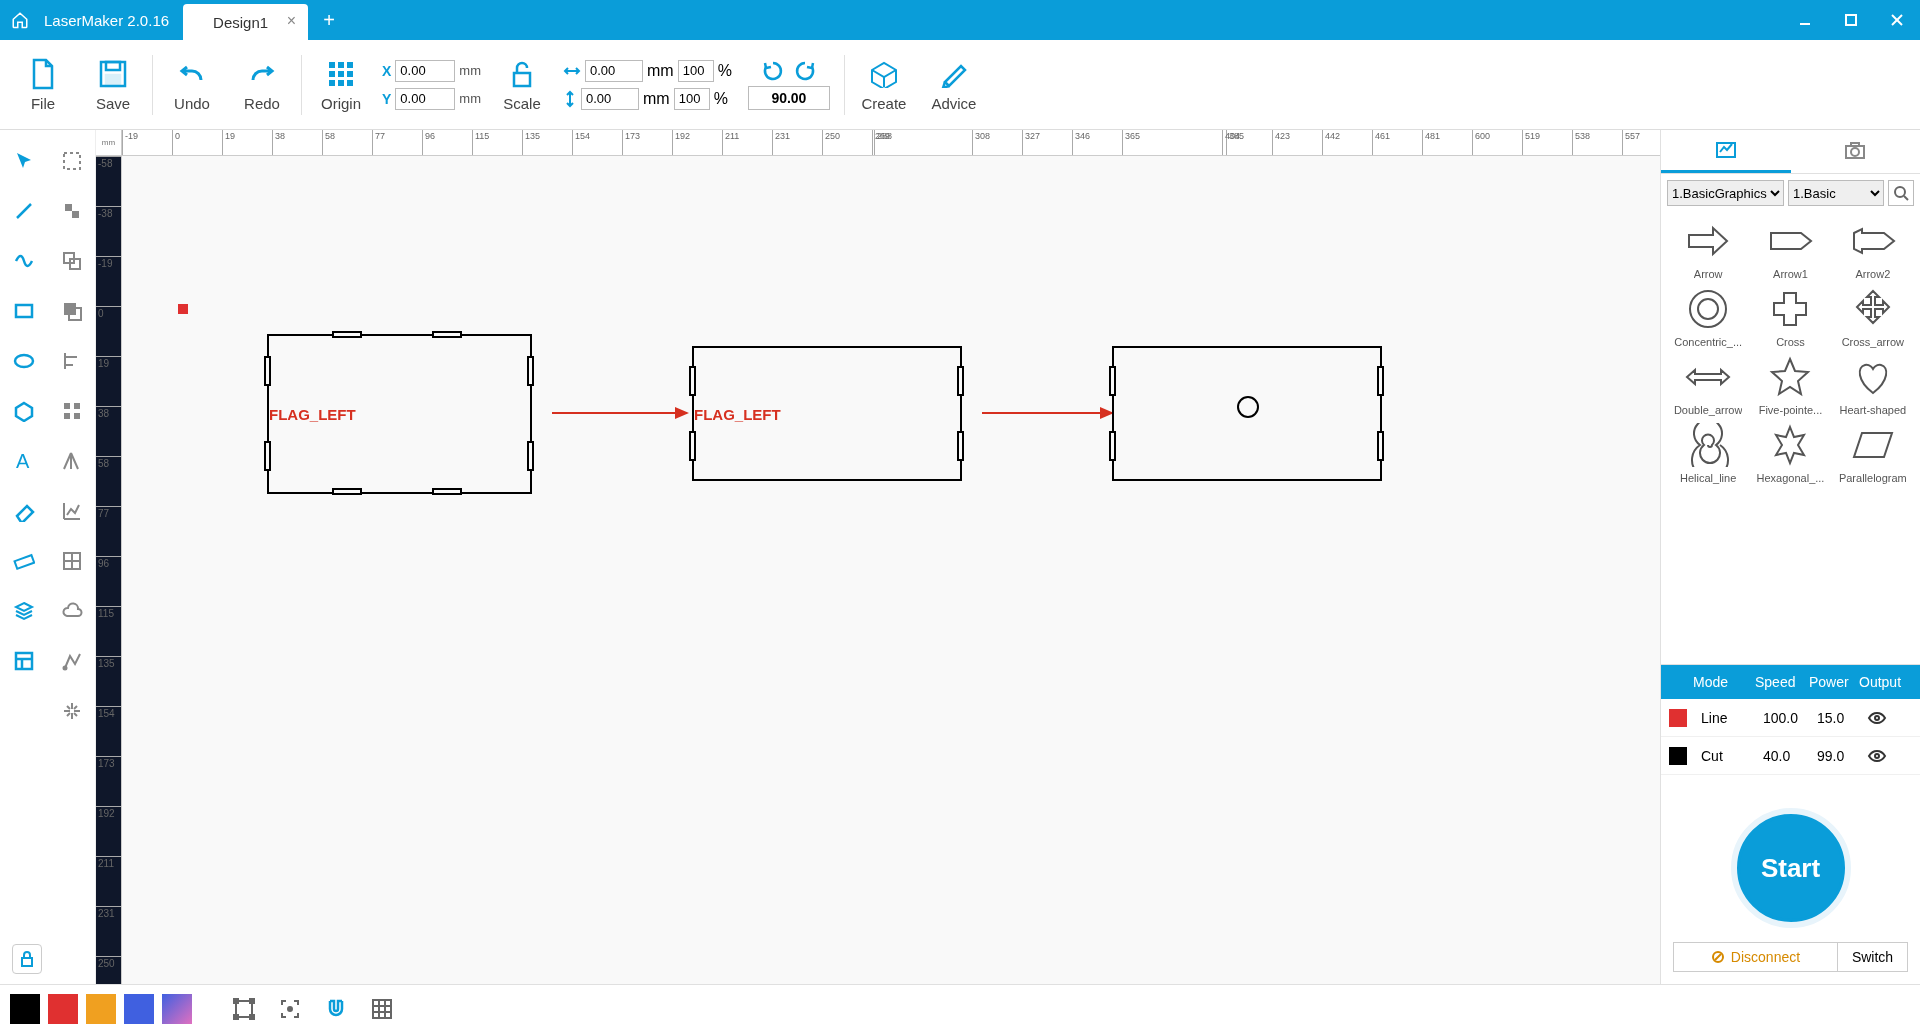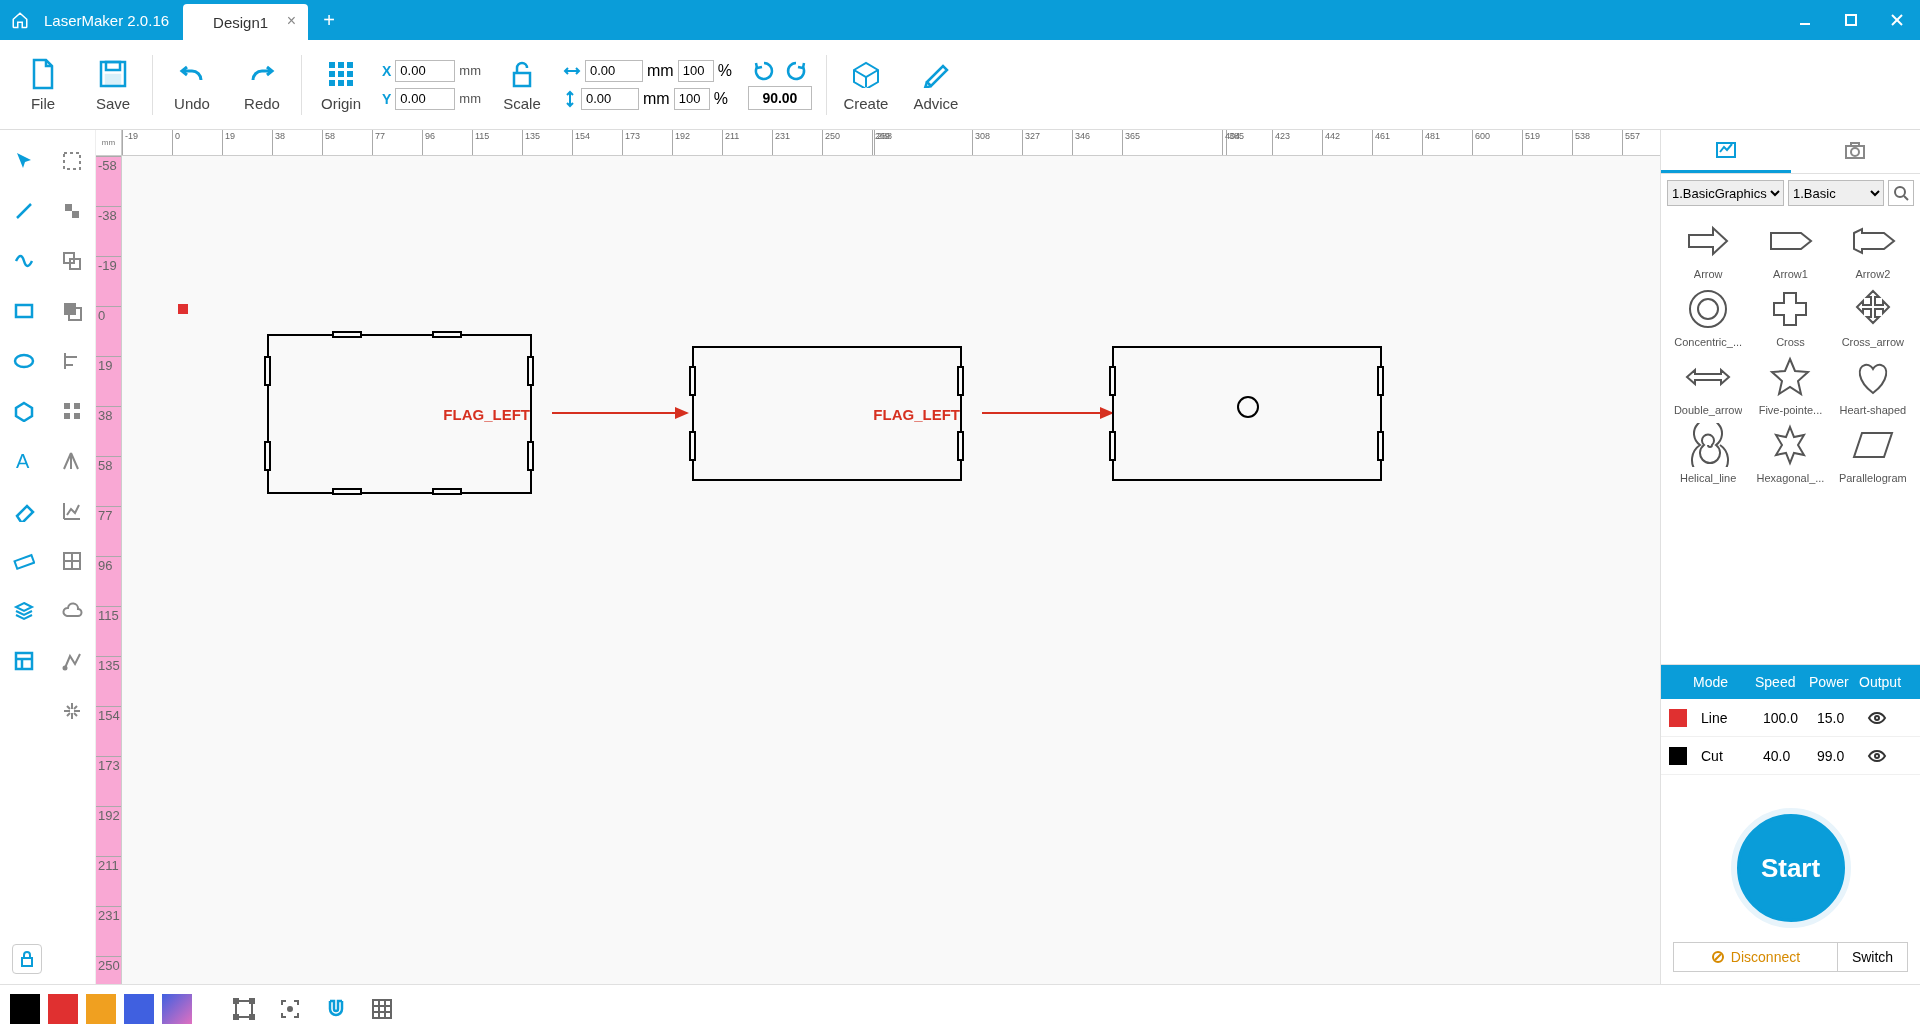--- a/index.html
+++ b/index.html
@@ -22,41 +22,41 @@
 .coord-group { display:flex; flex-direction:column; gap:6px; margin:0 6px; }
 .coord-row { display:flex; align-items:center; gap:4px; font-size:14px; color:#555; }
 .coord-row input { width:60px; height:22px; border:1px solid #bbb; font-size:13px; padding:0 4px; }
 .coord-row .unit { font-size:13px; }
 .dim-group { display:flex; flex-direction:column; gap:6px; margin:0 6px; }
 .dim-row { display:flex; align-items:center; gap:4px; }
 .dim-row input { width:58px; height:22px; border:1px solid #bbb; font-size:13px; padding:0 4px; }
 .dim-row .pct { width:36px; }
 .rotate-group { display:flex; flex-direction:column; align-items:center; gap:4px; margin:0 10px; }
 .rot-icons { display:flex; gap:10px; }
-.rot-inp { width:64px; height:24px; border:1px solid #bbb; font-size:14px; text-align:center; font-weight:bold; }
+.rot-inp { width:82px; height:24px; border:1px solid #bbb; font-size:14px; text-align:center; font-weight:bold; }
 
 .workspace { flex:1; display:flex; background:#fff; overflow:hidden; }
 .left-tools { width: 96px; background:#fff; border-right:1px solid #eee; display:flex; flex-direction:column; padding:6px 0; position:relative;}
 .lt-grid { display:grid; grid-template-columns: 1fr 1fr; }
 .lt-btn { width:48px; height:50px; display:flex; align-items:center; justify-content:center; cursor:pointer; }
 .lt-lock { position:absolute; bottom:10px; left:12px; width:30px; height:30px; border:1px solid #ccc; border-radius:4px; display:flex; align-items:center; justify-content:center;}
 
 .canvas-wrap { flex:1; position:relative; background:#fafafa; }
 .ruler-h { position:absolute; top:0; left:26px; right:0; height:26px; background:#fff; border-bottom:1px solid #ccc; font-size:9px; color:#666; overflow:hidden; }
 .ruler-h .tick { position:absolute; top:0; height:26px; border-left:1px solid #aaa; }
 .ruler-h .tick span { position:absolute; top:1px; left:2px; }
-.ruler-v { position:absolute; top:26px; left:0; bottom:0; width:26px; background:#f9a8d4; border-right:1px solid #ccc; font-size:13px; color:#666; overflow:hidden;}
+.ruler-v { position:absolute; top:26px; left:0; bottom:0; width:26px; background:#0f172a; border-right:1px solid #ccc; font-size:10px; color:#666; overflow:hidden;}
 .ruler-v .tick { position:absolute; left:0; width:26px; border-top:1px solid #aaa; }
 .ruler-v .tick span { position:absolute; left:2px; top:1px; }
 .ruler-corner { position:absolute; top:0; left:0; width:26px; height:26px; background:#fff; border-right:1px solid #ccc; border-bottom:1px solid #ccc; font-size:8px; color:#777; text-align:center; line-height:26px;}
 .canvas { position:absolute; top:26px; left:26px; right:0; bottom:0; background:#f9f9f9; }
 .origin-dot { position:absolute; width:10px; height:10px; background:#e03030; }
 
 .box { position:absolute; border:2px solid #000; background:transparent; }
-.box-label { position:absolute; color:#d63020; font-weight:bold; font-size:15px; width:100%; text-align:right; top:50%; transform:translateY(-50%); }
+.box-label { position:absolute; color:#d63020; font-weight:bold; font-size:15px; width:100%; text-align:left; top:50%; transform:translateY(-50%); }
 .notch-h { position:absolute; width:30px; height:7px; border:2px solid #000; background:#f9f9f9; }
 .notch-v { position:absolute; width:7px; height:30px; border:2px solid #000; background:#f9f9f9; }
 .arrow { position:absolute; height:2px; background:#d63020; }
 .arrow::after { content:''; position:absolute; right:-2px; top:-5px; border-left:14px solid #d63020; border-top:6px solid transparent; border-bottom:6px solid transparent; }
 .circle-sm { position:absolute; width:22px; height:22px; border:2px solid #000; border-radius:50%; }
 
 .right-panel { width: 260px; background:#fff; border-left:1px solid #e0e0e0; display:flex; flex-direction:column; }
 .rp-tabs { height:44px; border-bottom:1px solid #e0e0e0; display:flex; }
 .rp-tab { flex:1; display:flex; align-items:center; justify-content:center; cursor:pointer; border-bottom:3px solid transparent;}
 .rp-tab.active { border-bottom-color:#0a9dd9; }

